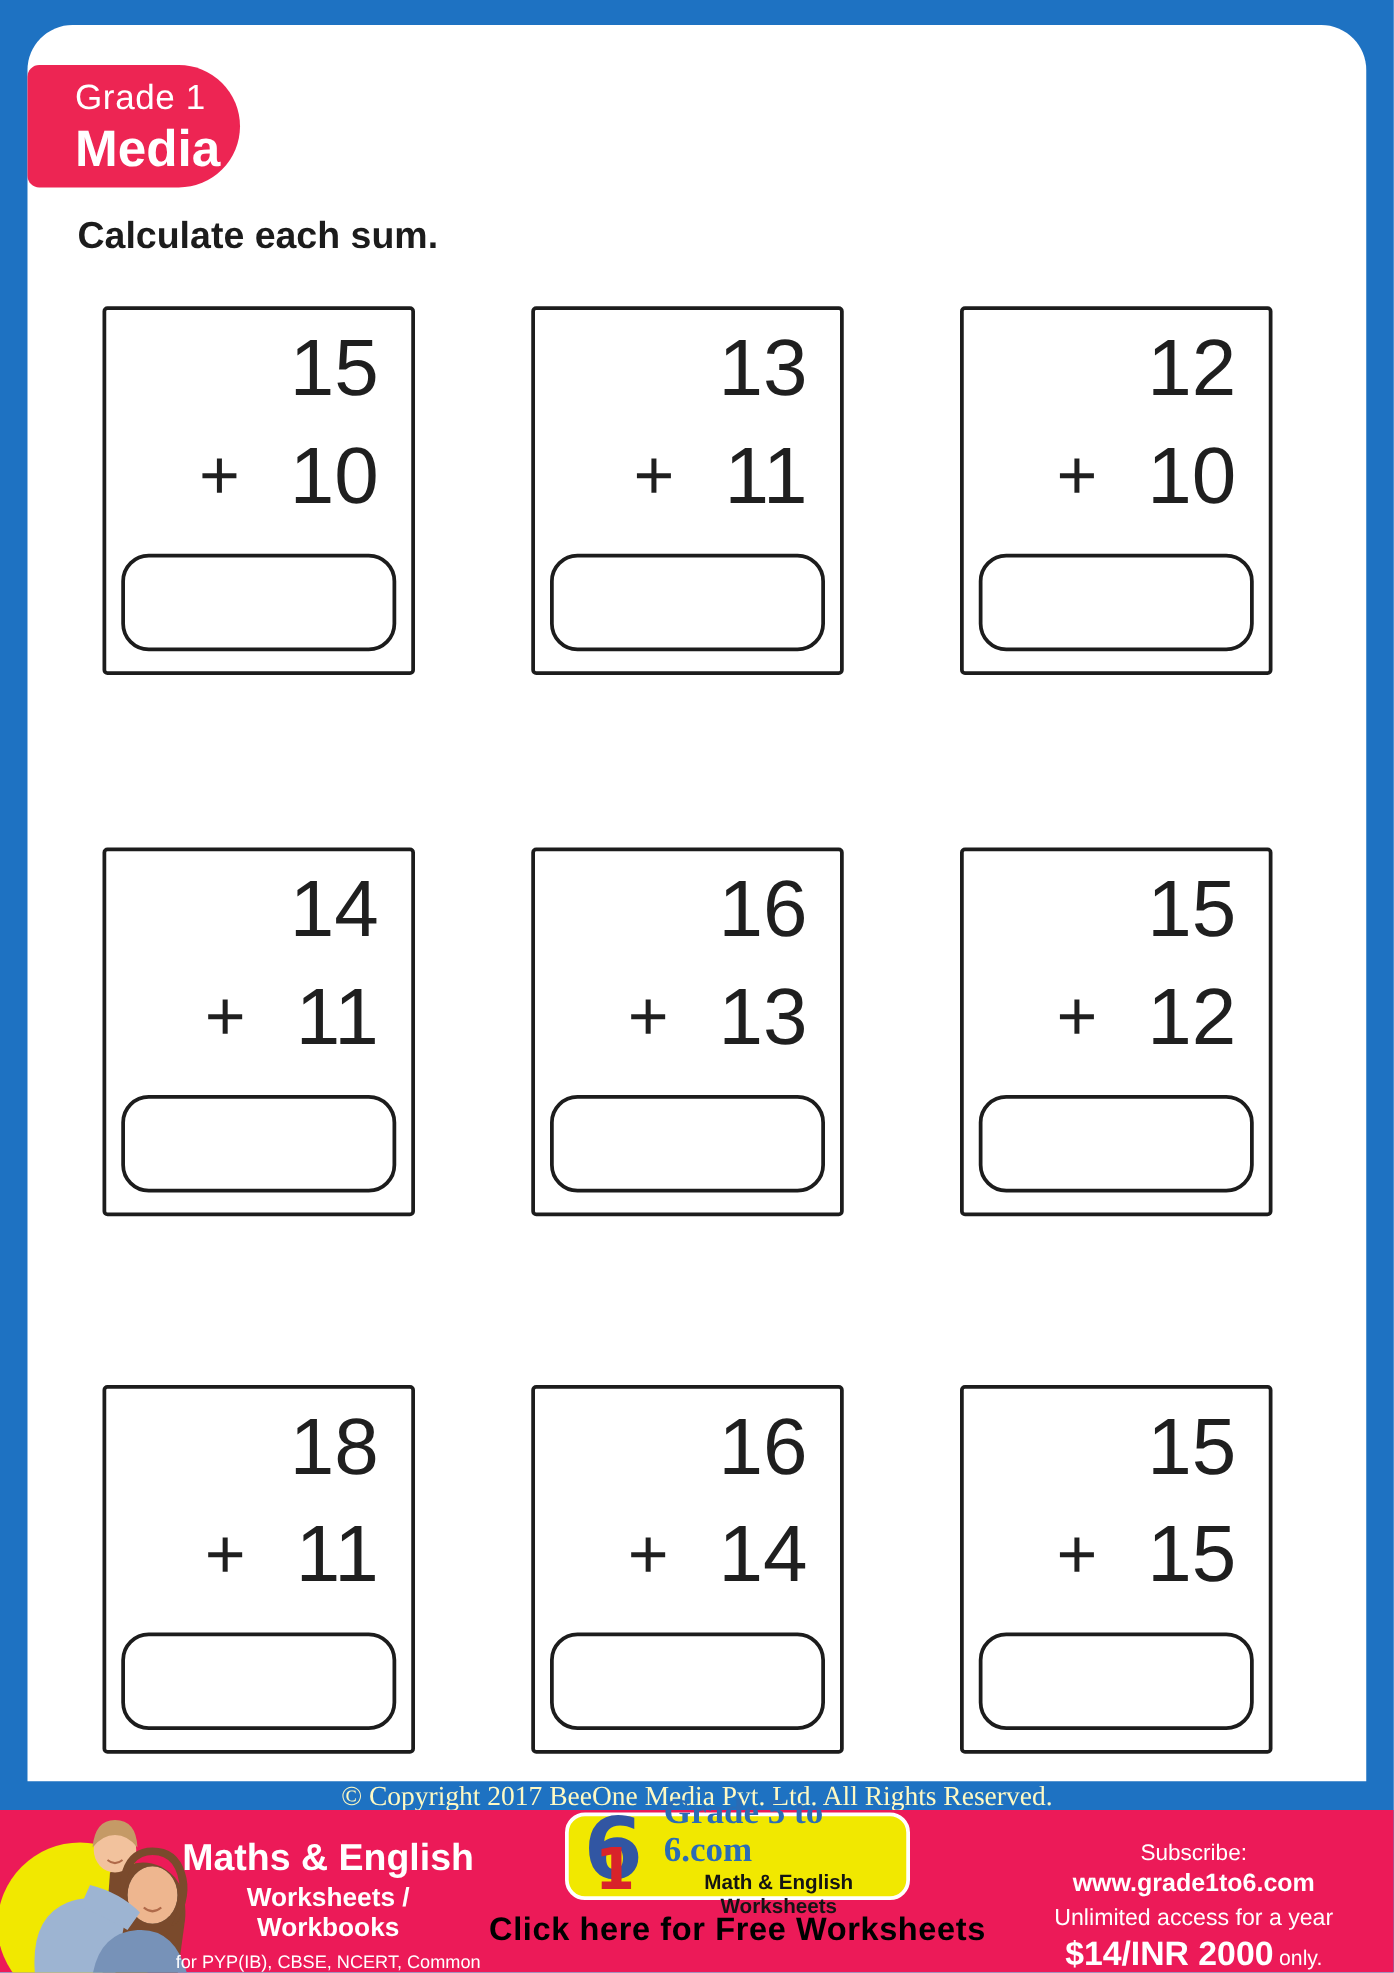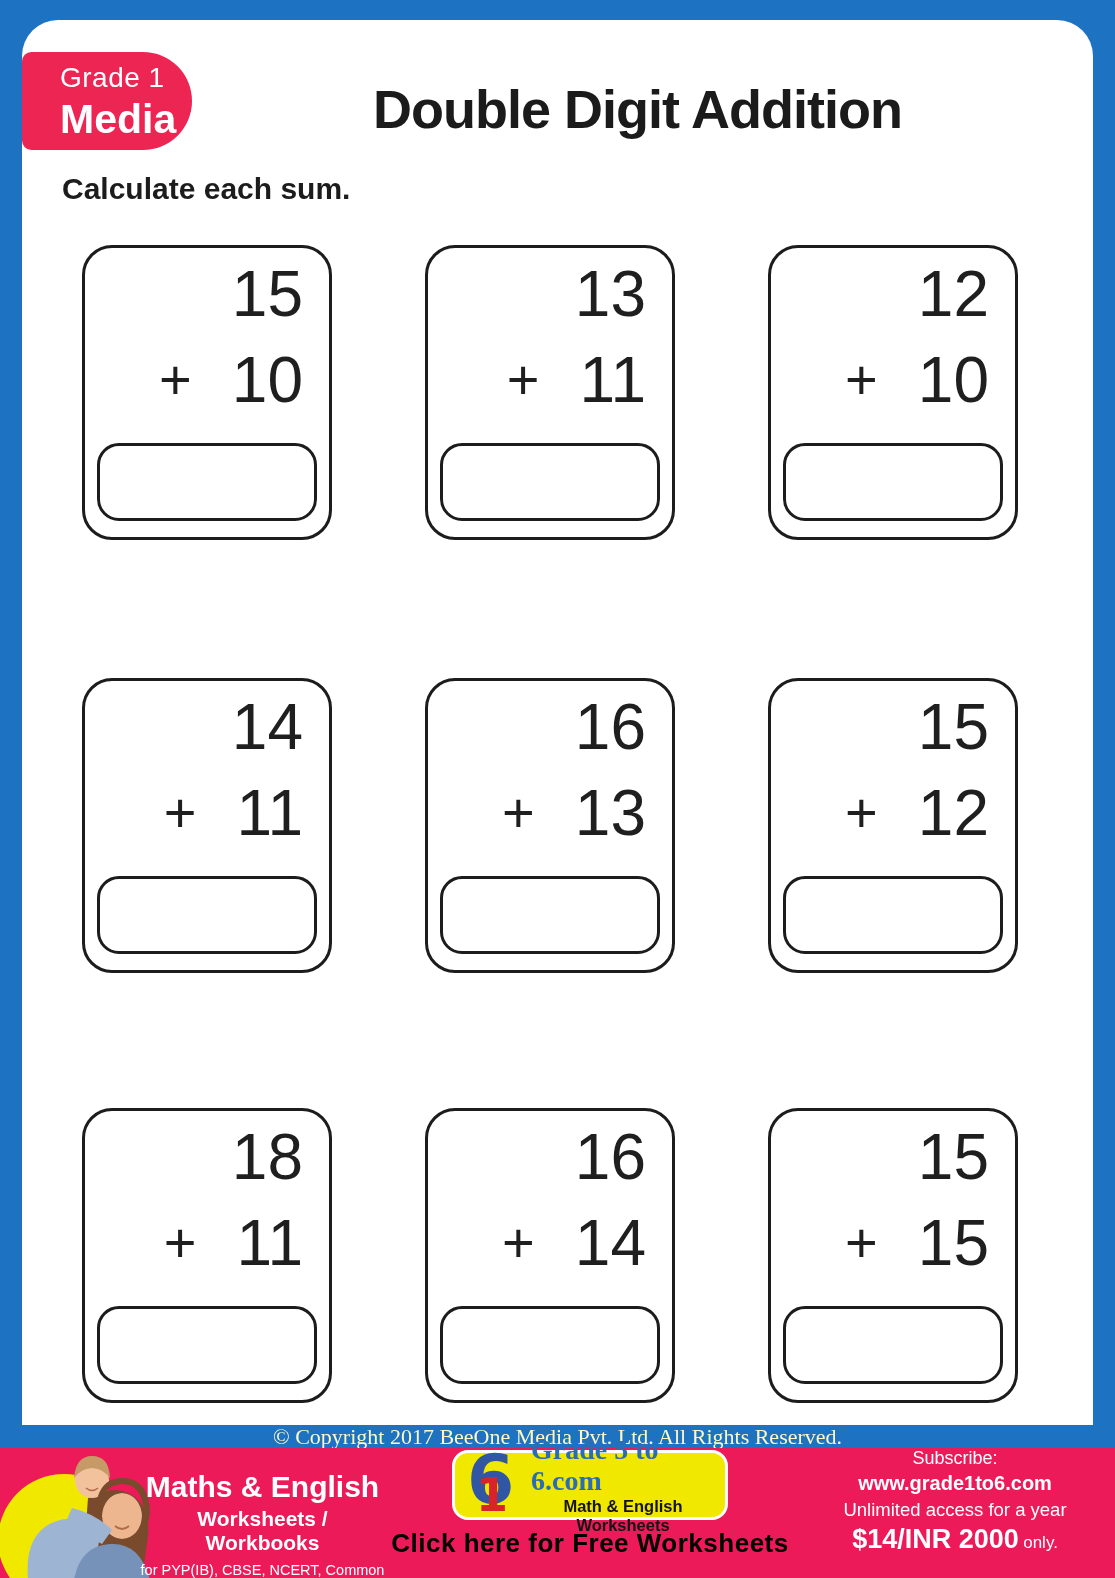--- a/index.html
+++ b/index.html
@@ -24,21 +24,21 @@
            font-size:54px; font-weight:700; letter-spacing:-1px; color:#1b1b1b; }
 
   .instruction { position:absolute; left:40px; top:152px;
                  font-size:30px; font-weight:700; color:#1c1c1c; }
 
   
   .row { position:absolute; left:60px; display:flex; gap:93px; }
   .row-0 { top:225px; } .row-1 { top:658px; } .row-2 { top:1088px; }
 
   .card { position:relative; width:250px; height:295px; background:#fff;
-          border:3px solid #1c1c1c; border-radius:30px; }
+          border:3px solid #1c1c1c; border-radius:4px; }
   .addend-top { position:absolute; top:14px; right:26px;
                 font-size:64px; line-height:1; color:#1f1f1f; }
   .addend-line { position:absolute; top:100px; right:26px; display:flex;
                  align-items:baseline; gap:40px; font-size:64px; line-height:1;
                  color:#1f1f1f; }
   .plus { font-size:56px; position:relative; top:-3px; }
   .answer-box { position:absolute; left:12px; right:12px; bottom:16px; height:78px;
                 border:3px solid #1c1c1c; border-radius:22px; background:#fff; }
 
   
@@ -67,42 +67,41 @@
   .logo-one { position:absolute; left:9px; top:18px; font-family:"DejaVu Sans", sans-serif;
               font-size:46px; font-weight:700; color:#D8232A; line-height:1; }
   .logo-texts { display:flex; flex-direction:column; }
   .logo-name { font-family:"Liberation Serif", serif; font-weight:700;
                font-size:28px; color:#2B6CB5; line-height:1.1; }
   .logo-tagline { font-size:16.5px; font-weight:700; color:#141414; margin-top:1px;text-align:center; }
 
   .cta { position:absolute; left:380px; top:80px; width:420px; text-align:center;
          color:#000000; font-size:26px; font-weight:700; letter-spacing:.5px; }
 
-  .right-text { position:absolute; left:842px; top:0; width:226px;
+  .right-text { position:absolute; left:842px; top:24px; width:226px;
                 text-align:center; color:#fff; }
   .rt-label { font-size:18px; }
   .rt-url { font-size:20px; font-weight:700; margin-top:3px; }
   .rt-line { font-size:18.5px; margin-top:4px; }
   .rt-price-row { margin-top:3px; }
   .rt-price { font-size:27px; font-weight:700; }
   .rt-only { font-size:17px; }
 </style>
 </head>
 <body>
 
 <div class="page">
 
   <div class="sheet">
 
     <div class="badge">
       <div class="badge-grade">Grade 1</div>
       <div class="badge-subject">Media</div>
     </div>
 
-    <div class="title">Double Digit Addition</div>
 
     <div class="instruction">Calculate each sum.</div>
 
     <div class="row row-0">
       <div class="card">
         <div class="addend-top">15</div>
         <div class="addend-line">
           <span class="plus">+</span>
           <span>10</span>
         </div>

